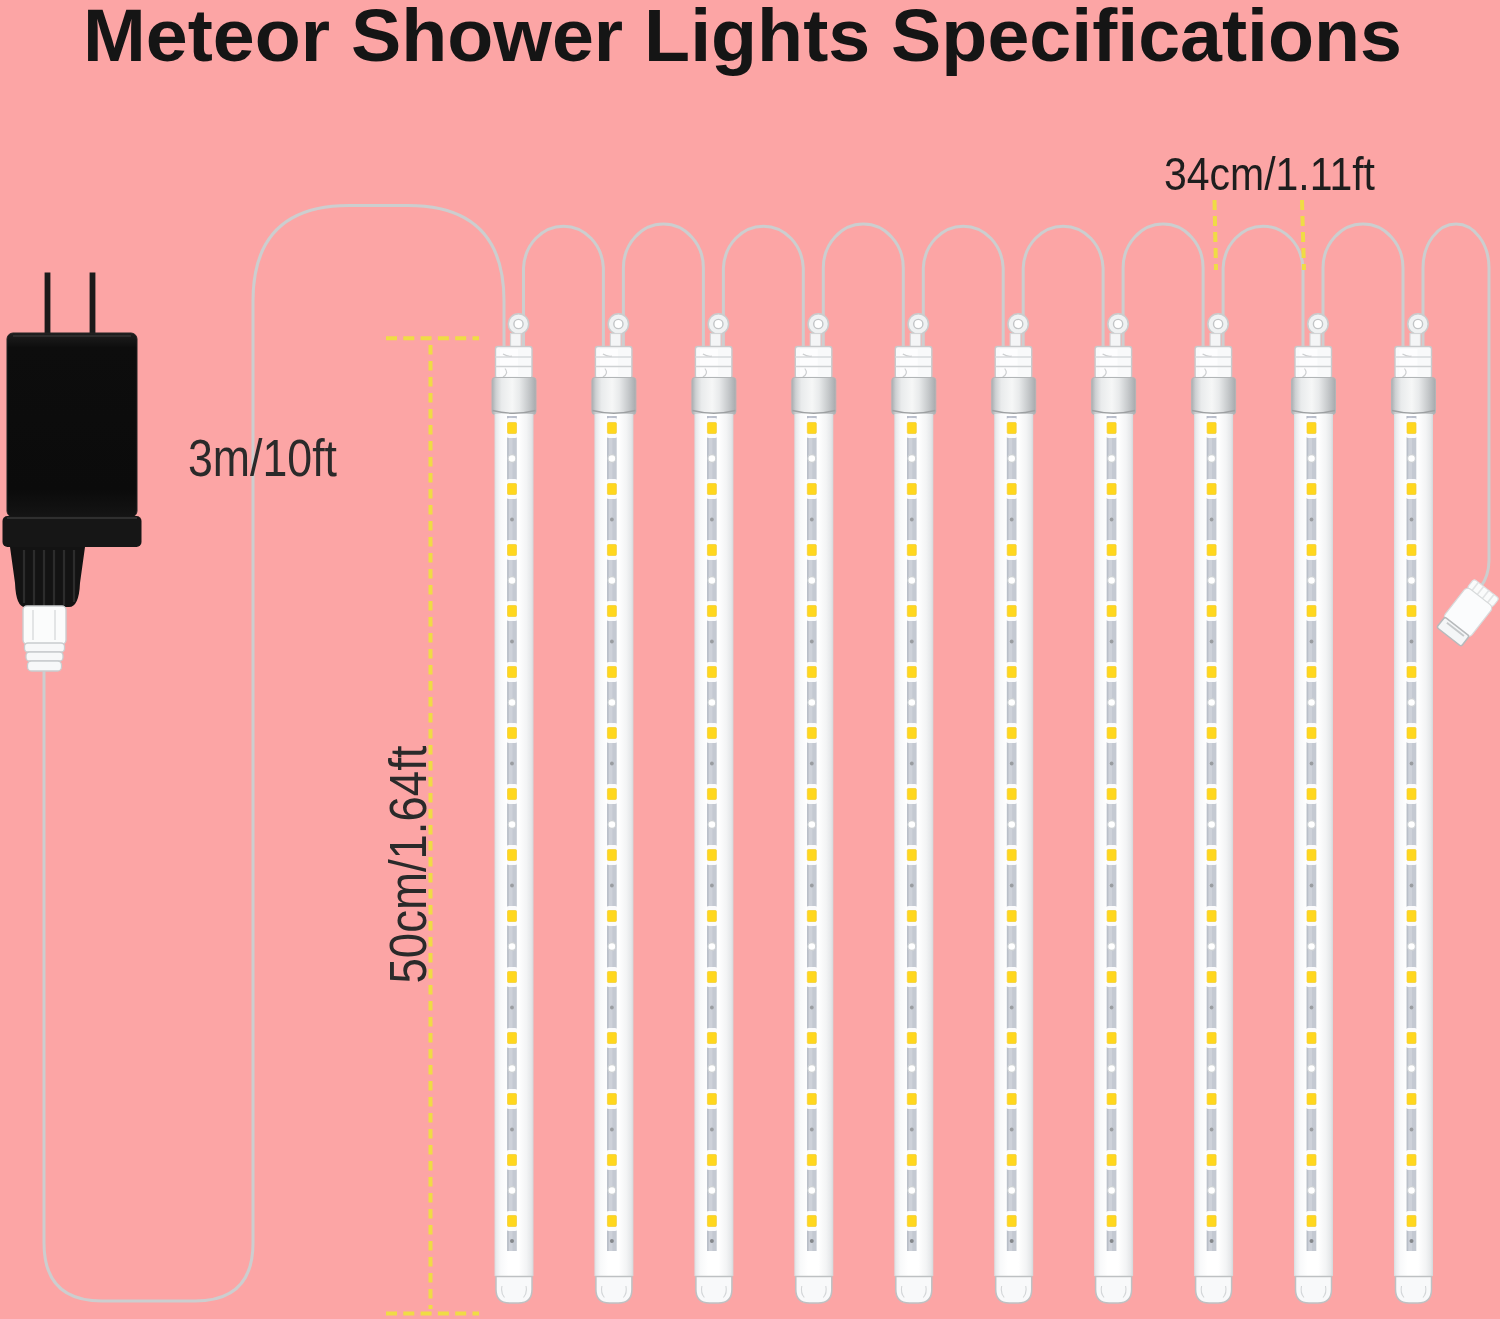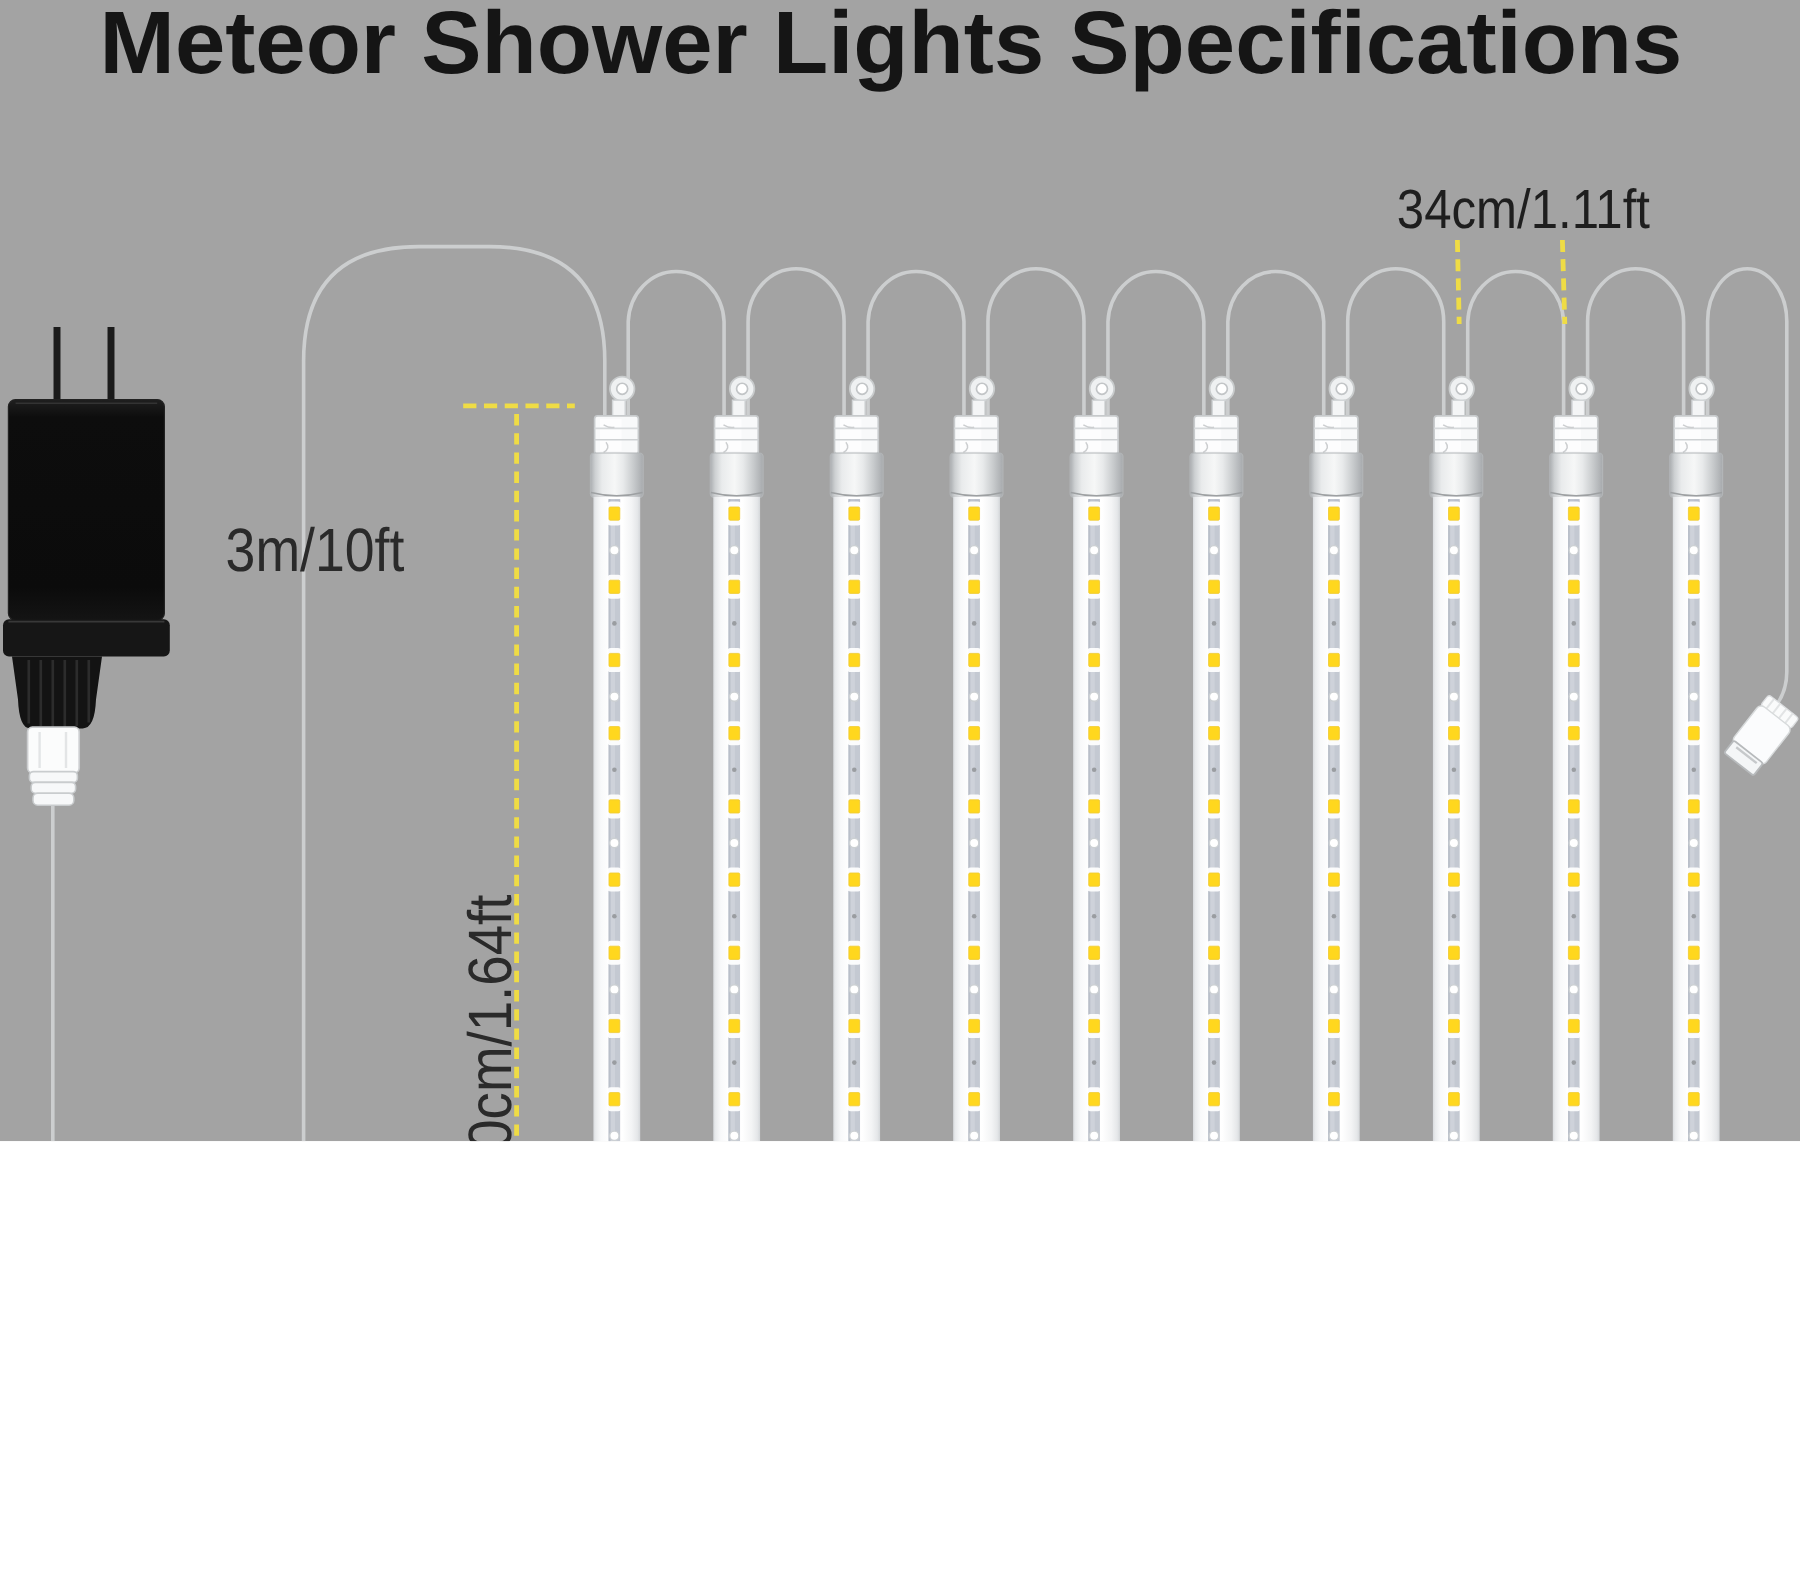--- a/index.html
+++ b/index.html
@@ -1,15 +1,15 @@
 <!DOCTYPE html>
 <html><head><meta charset="utf-8">
 <style>
 html,body{margin:0;padding:0;background:#ffffff;}
-#page{position:relative;width:1500px;height:951px;background:#a3a3a3;overflow:hidden;
+#page{position:relative;width:1500px;height:1319px;background:#fca5a5;overflow:hidden;
 font-family:"Liberation Sans",sans-serif;}
 </style></head>
 <body>
 <div id="page">
 <svg width="1500" height="1319" viewBox="0 0 1500 1319" xmlns="http://www.w3.org/2000/svg">
 <defs>
 <linearGradient id="metal" x1="0" y1="0" x2="1" y2="0">
 <stop offset="0" stop-color="#aaadb0"></stop>
           <stop offset="0.09" stop-color="#cdd0d2"></stop>
 <stop offset="0.22" stop-color="#e9ebec"></stop>

